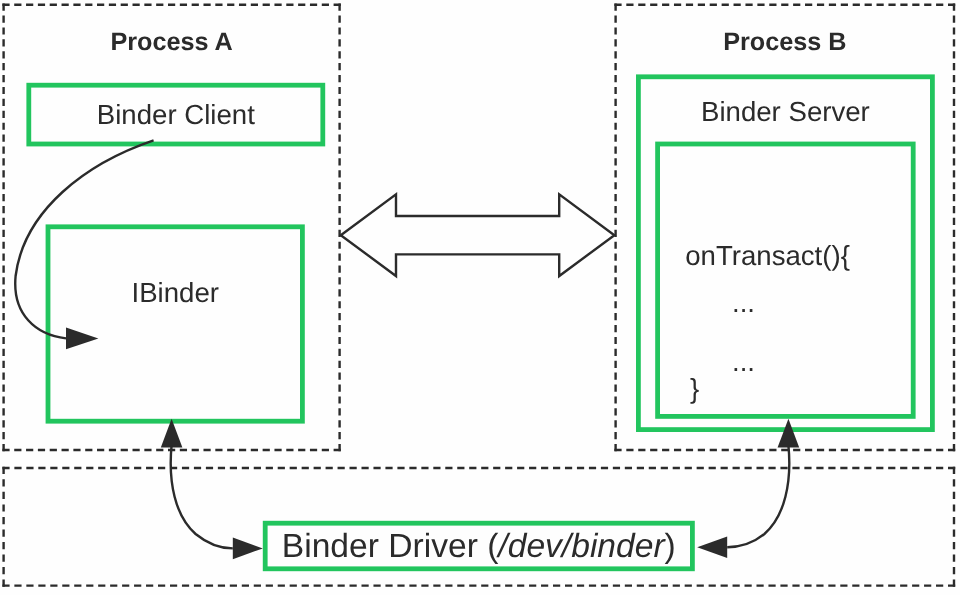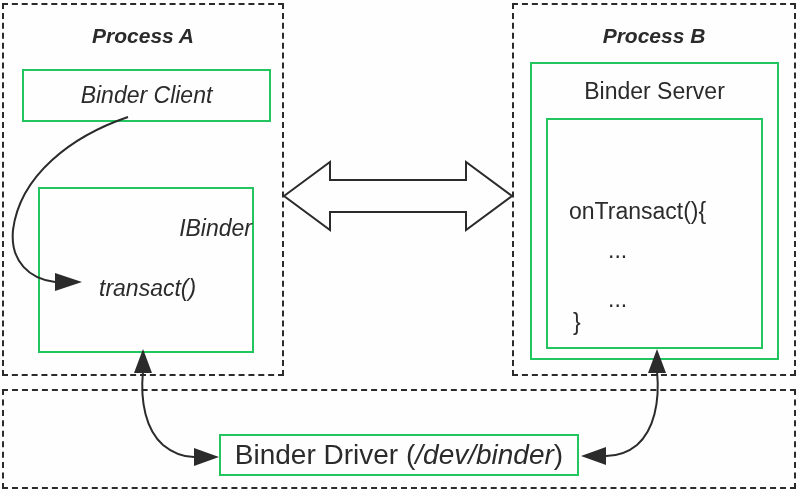--- a/index.html
+++ b/index.html
@@ -14,25 +14,24 @@
     background: #fefefe;
     font-family: "Liberation Sans", "DejaVu Sans", sans-serif;
     color: #2b2b2b;
     overflow: hidden;
   }
   .dashed-box {
     position: absolute;
     border: 2px dashed #2b2b2b;
     box-sizing: border-box;
     background: transparent;
-    font-style: italic;
   }
   .solid-box {
     position: absolute;
-    border: 2px solid #22c55e;
+    border: 4px solid #22c55e;
     box-sizing: border-box;
     background: #fefefe;
   }
   .proc-title {
     position: absolute;
     top: 17px;
     left: 0;
     width: 100%;
     text-align: center;
     font-weight: bold;
@@ -48,21 +47,21 @@
     line-height: 27px;
   }
   #process-a { left: 2px; top: 3px; width: 282px; height: 373px; }
   #process-b { left: 512px; top: 3px; width: 284px; height: 373px; }
   #kernel-box { left: 2px; top: 389px; width: 794px; height: 100px; }
 
   #binder-client-box { left: 18px; top: 64px; width: 249px; height: 53px;
     display: flex; align-items: center; justify-content: center;
     font-size: 23px; }
   #ibinder-box { left: 34px; top: 182px; width: 216px; height: 166px; }
-  #ibinder-label { top: 26px; text-align: right; }
+  #ibinder-label { top: 40px; }
   #transact-label {
     position: absolute; left: 59px; top: 86px;
     font-size: 23px; line-height: 27px;
   }
 
   #binder-server-box { left: 530px; top: 62px; width: 249px; height: 298px; }
   #server-label { top: 14px; }
   #code-box { left: 546px; top: 118px; width: 217px; height: 231px; }
   .code-line {
     position: absolute;
@@ -107,21 +106,20 @@
 
 <div id="canvas">
 
   <div id="process-a" class="dashed-box">
     <div class="proc-title">Process A</div>
     <div id="binder-client-box" class="solid-box">
       <span>Binder Client</span>
     </div>
     <div id="ibinder-box" class="solid-box">
       <div id="ibinder-label" class="center-label">IBinder</div>
-      <div id="transact-label">transact()</div>
     </div>
   </div>
 
   <div id="process-b" class="dashed-box">
     <div class="proc-title">Process B</div>
   </div>
   <div id="binder-server-box" class="solid-box">
     <div id="server-label" class="center-label">Binder Server</div>
   </div>
   <div id="code-box" class="solid-box">

